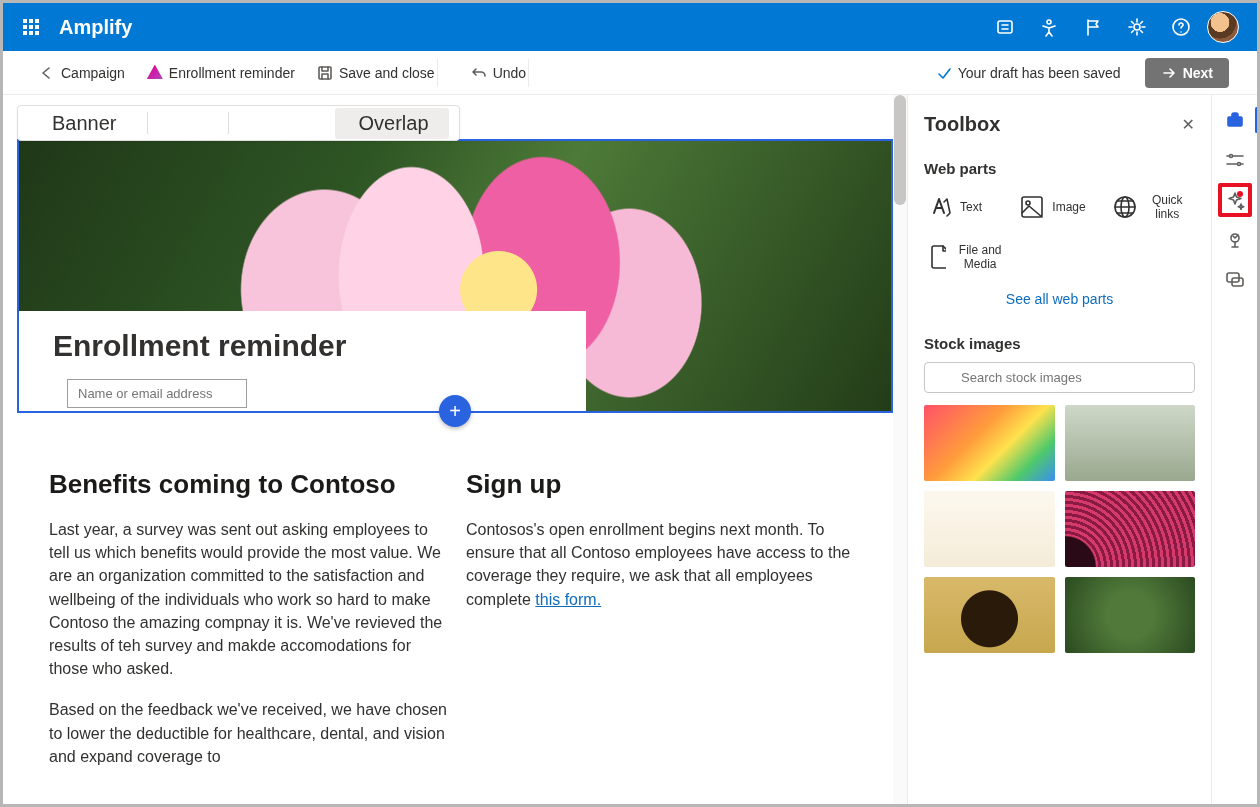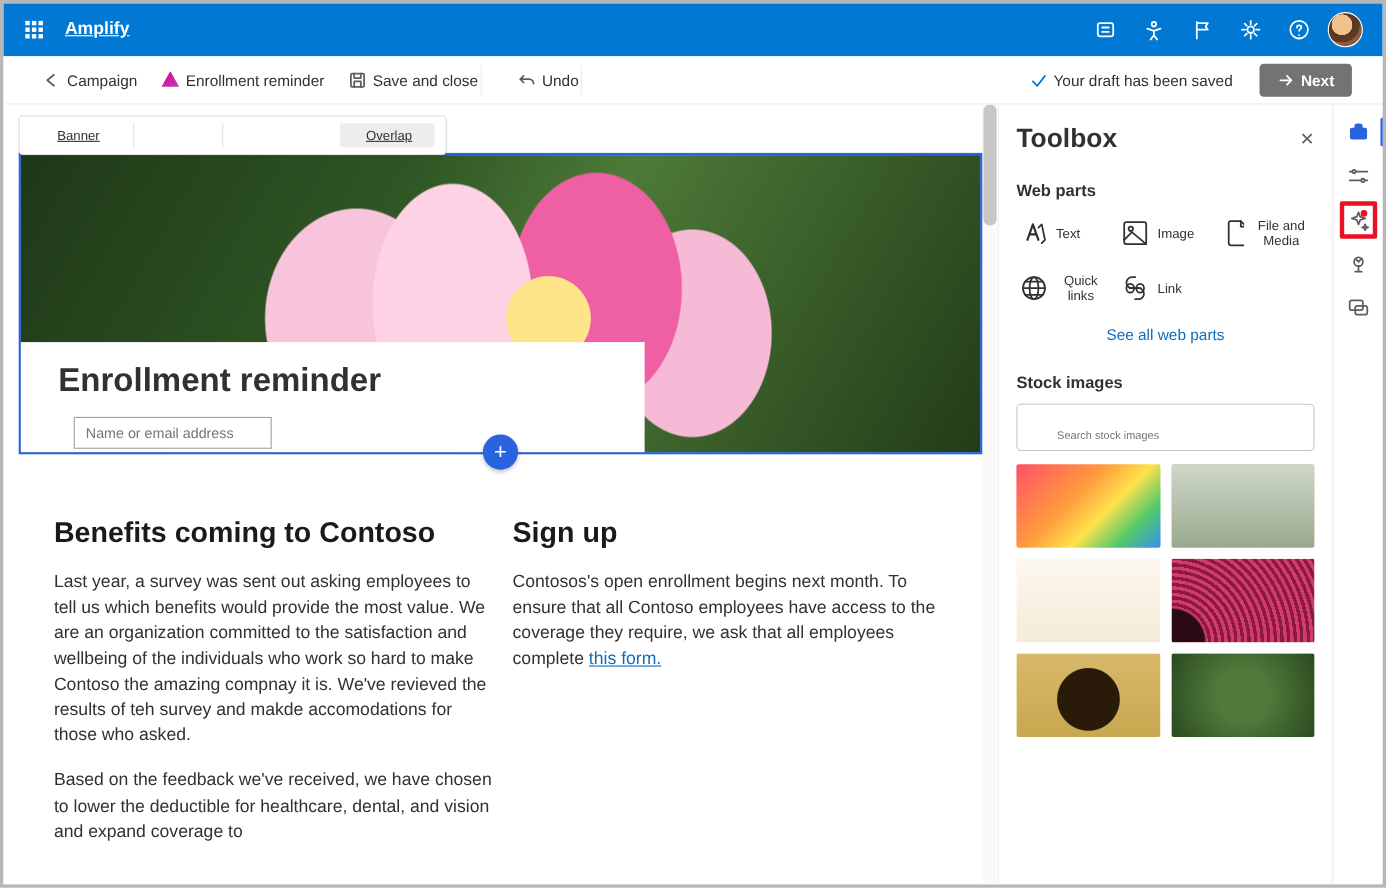--- a/index.html
+++ b/index.html
@@ -2,21 +2,21 @@
 <html><head>
 <meta charset="utf-8">
 <style>
   * { box-sizing: border-box; }
   body { margin: 0; font-family: "Segoe UI", -apple-system, sans-serif; font-size: 14px; color: #323130; border: 3px solid #b7b7b7; width: 1260px; height: 807px; overflow: hidden; position: relative; background: #fff; }
   
   .header { background: #0078d4; color: #fff; height: 48px; display: flex; align-items: center; padding: 0 8px; }
   .waffle { width: 40px; height: 48px; display: flex; align-items: center; justify-content: center; cursor: pointer; }
   .waffle-grid { display: grid; grid-template-columns: repeat(3,4px); grid-template-rows: repeat(3,4px); gap: 2px; }
   .waffle-grid span { width: 4px; height: 4px; background: #fff; }
-  .app-name { font-weight: 600; font-size: 16px; margin-left: 8px; text-decoration: underline; }
+  .app-name { font-weight: 600; font-size: 20px; margin-left: 8px; }
   .header-spacer { flex: 1; }
   .header-icon { width: 44px; height: 48px; display: flex; align-items: center; justify-content: center; cursor: pointer; }
   .header-icon svg { stroke: #fff; }
   .avatar { width: 32px; height: 32px; border-radius: 50%; background: radial-gradient(circle at 40% 35%, #f2c18d 0 35%, #5a3a22 36% 60%, #8b5a3c 61% 100%); margin: 0 10px 0 4px; border: 1px solid #fff; }
   
   .cmdbar { height: 44px; display: flex; align-items: center; padding: 4px 28px; border-bottom: 1px solid #edebe9; gap: 10px; }
   .cmd-item { display: inline-flex; align-items: center; gap: 6px; padding: 4px 6px; color: #323130; cursor: pointer; font-size: 14px; }
   .cmd-item svg, .cmd-item .ico { stroke: #605e5c; }
   .chev-sep { width:18px; height:28px; border-left:1px solid #edebe9; display:flex; align-items:center; justify-content:center; cursor:pointer; margin-left:-4px;}
   .draft-status { display: inline-flex; align-items: center; gap: 6px; color: #323130; margin-left: auto; }
@@ -24,21 +24,21 @@
   .next-btn { background: #737373; color: #fff; border: none; border-radius: 4px; padding: 7px 16px; font-size: 14px; font-weight: 600; display: inline-flex; align-items: center; gap: 6px; margin-left: 14px; cursor:pointer;}
   
   .main { display: flex; height: calc(807px - 48px - 44px - 6px); }
   .canvas-col { flex: 1; position: relative; overflow: hidden; }
   .scrollbar { position:absolute; right:0; top:0; width:14px; height:100%; background:#fafafa; }
   .scroll-thumb { position:absolute; right:1px; top:0; width:12px; height:110px; background:#c8c6c4; border-radius:6px;}
   
   .float-tb { position:absolute; top:10px; left:14px; background:#fff; border:1px solid #e1dfdd; border-radius:4px; display:flex; align-items:center; height:36px; padding:0 6px; gap:4px; box-shadow:0 1px 2px rgba(0,0,0,.08); z-index:5;}
   .float-tb .seg { display:flex; align-items:center; gap:4px; padding:0 4px;}
   .float-tb .sep { width:1px; height:22px; background:#e1dfdd; margin:0 2px;}
-  .tb-btn { display:inline-flex; align-items:center; gap:4px; padding:4px 6px; cursor:pointer; border-radius:3px; font-size:12px;text-decoration:underline;}
+  .tb-btn { display:inline-flex; align-items:center; gap:4px; padding:4px 6px; cursor:pointer; border-radius:3px; font-size:20px;}
   .tb-btn.sel{ background:#eeedec;}
   
   .banner-wrap { margin:44px 14px 0 14px; border:2px solid #2a63e0; position:relative; }
   .banner-img { height:270px; background:
      radial-gradient(circle at 55% 55%, #ffe58a 0 38px, transparent 39px),
      radial-gradient(ellipse 120px 180px at 45% 50%, #ffd2e6 0 60%, transparent 61%),
      radial-gradient(ellipse 140px 190px at 60% 45%, #ef5fa3 0 55%, transparent 56%),
      radial-gradient(ellipse 130px 170px at 70% 60%, #f7bad6 0 55%, transparent 56%),
      radial-gradient(ellipse 150px 180px at 35% 55%, #f8c4dc 0 55%, transparent 56%),
      linear-gradient(120deg, #1f3818 0%, #2e5524 35%, #4d7a38 55%, #223c18 100%);
@@ -50,30 +50,30 @@
   
   .body-cols{ display:flex; gap:14px; padding:56px 46px 0 46px;}
   .col-left{ flex:1.02;}
   .col-right{ flex:1;}
   .body-cols h2{ font-size:26px; font-weight:600; margin:0 0 18px 0; color:#1b1a19;}
   .body-cols p{ font-size:16px; line-height:1.45; margin:0 0 18px 0; color:#323130;}
   .body-cols a{ color:#0f6cbd; text-decoration:underline;}
   
   .tool-panel{ width:304px; border-left:1px solid #edebe9; display:flex; flex-direction:column; padding:12px 16px; overflow:hidden;}
   .tool-head{ display:flex; align-items:center; justify-content:space-between; padding:6px 0 14px 0;}
-  .tool-head h3{ margin:0; font-size:24px; font-weight:600;}
+  .tool-head h3{ margin:0; font-size:20px; font-weight:600;}
   .close-x{ cursor:pointer; font-size:16px; color:#605e5c;}
   .section-title{ font-weight:600; font-size:15px; margin:10px 0 10px 0;}
   .wp-grid{ display:grid; grid-template-columns:repeat(3,1fr); gap:10px 6px; text-align:center;}
   .wp-item{ display:flex; align-items:center; gap:6px; padding:6px 2px; cursor:pointer; font-size:12px; color:#323130;}
   .wp-item svg{ stroke:#323130;}
   .see-all{ text-align:center; margin:14px 0 18px 0;}
   .see-all a{ color:#0f6cbd; text-decoration:none; font-size:14px; cursor:pointer;}
   .stock-search{ display:flex; align-items:center; gap:8px; border:1px solid #c8c6c4; border-radius:4px; padding:6px 10px; margin-bottom:12px;}
-  .stock-search input{ border:none; outline:none; flex:1; font-size:10px; color:#605e5c;margin-top:16px;}
+  .stock-search input{ border:none; outline:none; flex:1; font-size:13px; color:#605e5c;}
   .stock-grid{ display:grid; grid-template-columns:1fr 1fr; gap:10px;}
   .stock-img{ height:76px; border-radius:2px; cursor:pointer;}
   .si1{ background:linear-gradient(135deg,#ff5168,#ff9c3c 40%,#ffe24d 60%,#4fc96a 80%,#3a8ef0);}
   .si2{ background:linear-gradient(#cfd8c8,#9aa88f), repeating-linear-gradient(100deg,#6b7a5f 0 6px,#8a9a7a 6px 12px);}
   .si3{ background:linear-gradient(#fdf8ef,#f4ecd8), radial-gradient(circle at 30% 60%,#f5cf4c 0 10px,transparent 11px), radial-gradient(circle at 55% 70%,#e46a4a 0 10px,transparent 11px), radial-gradient(circle at 75% 55%,#4fa4d8 0 10px,transparent 11px);}
   .si4{ background:radial-gradient(circle at 0% 100%, #2a0a16 0 20%, transparent 21%), repeating-radial-gradient(circle at 0% 100%, #d43a6a 0 3px, #8a1a44 3px 6px);}
   .si5{ background:radial-gradient(circle at 50% 55%,#2a1a0a 0 28px,transparent 29px), linear-gradient(#d8b96a,#c7a74e);}
   .si6{ background:radial-gradient(circle at 50% 50%, #517a3a 0 30%, #2a4a20 100%), repeating-conic-gradient(#6a9a4a 0 10deg,#3a6a2a 10deg 20deg);}
   
   .rail{ width:46px; border-left:1px solid #edebe9; display:flex; flex-direction:column; align-items:center; gap:6px; padding-top:8px;}
@@ -298,45 +298,32 @@
       <div class="wp-item">
           <svg width="28" height="28">
             <rect x="4" y="4" width="20" height="20" rx="2"></rect>
             <circle cx="10" cy="10" r="2"></circle>
             <path d="M4 20l7-7 13 11"></path>
           </svg>
           <span>Image</span>
         </div>
       <div class="wp-item">
           <svg width="28" height="28">
-            <path d="M8 3h9l5 5v15a2 2 0 01-2 2H8a2 2 0 01-2-2V5a2 2 0 012-2z"></path>
-            <path d="M17 3v5h5"></path>
-          </svg>
-          <span>File and Media</span>
-        </div>
-      <div class="wp-item">
-          <svg width="28" height="28">
             <circle cx="14" cy="14" r="10"></circle>
             <ellipse cx="14" cy="14" rx="4" ry="10"></ellipse>
             <path d="M4 14h20M6 8h16M6 20h16"></path>
           </svg>
           <span>Quick links</span>
         </div>
       <div class="wp-item">
           <svg width="28" height="28">
-            <path d="M11 14a5 5 0 01-5-5 5 5 0 015-5h3M17 14a5 5 0 015 5 5 5 0 01-5 5h-3" transform="rotate(0 14 14)"></path>
-            <path d="M9 14h10"></path>
-            <path d="M8 14H7a4 4 0 010-8h4M20 14h1a4 4 0 010 8h-4" stroke="none"></path>
-            <path d="M10 14H8a4 4 0 110-8h4M18 14h2a4 4 0 110 8h-4" stroke="none"></path>
-            <path d="M9 14a5 5 0 015-5h0M19 14a5 5 0 01-5 5h0" stroke="none"></path>
-            <rect x="6" y="10" width="7" height="8" rx="4" fill="none"></rect>
-            <rect x="15" y="10" width="7" height="8" rx="4" fill="none"></rect>
-            <path d="M11 14h6"></path>
+            <path d="M8 3h9l5 5v15a2 2 0 01-2 2H8a2 2 0 01-2-2V5a2 2 0 012-2z"></path>
+            <path d="M17 3v5h5"></path>
           </svg>
-          <span>Link</span>
+          <span>File and Media</span>
         </div>
     </div>
     <div class="see-all"><a>See all web parts</a></div>
     <div class="section-title">Stock images</div>
     <div class="stock-search">
       <svg width="16" height="16">
           <circle cx="7" cy="7" r="5"></circle>
           <path d="M11 11l4 4"></path>
         </svg>
       <input placeholder="Search stock images" style="">

